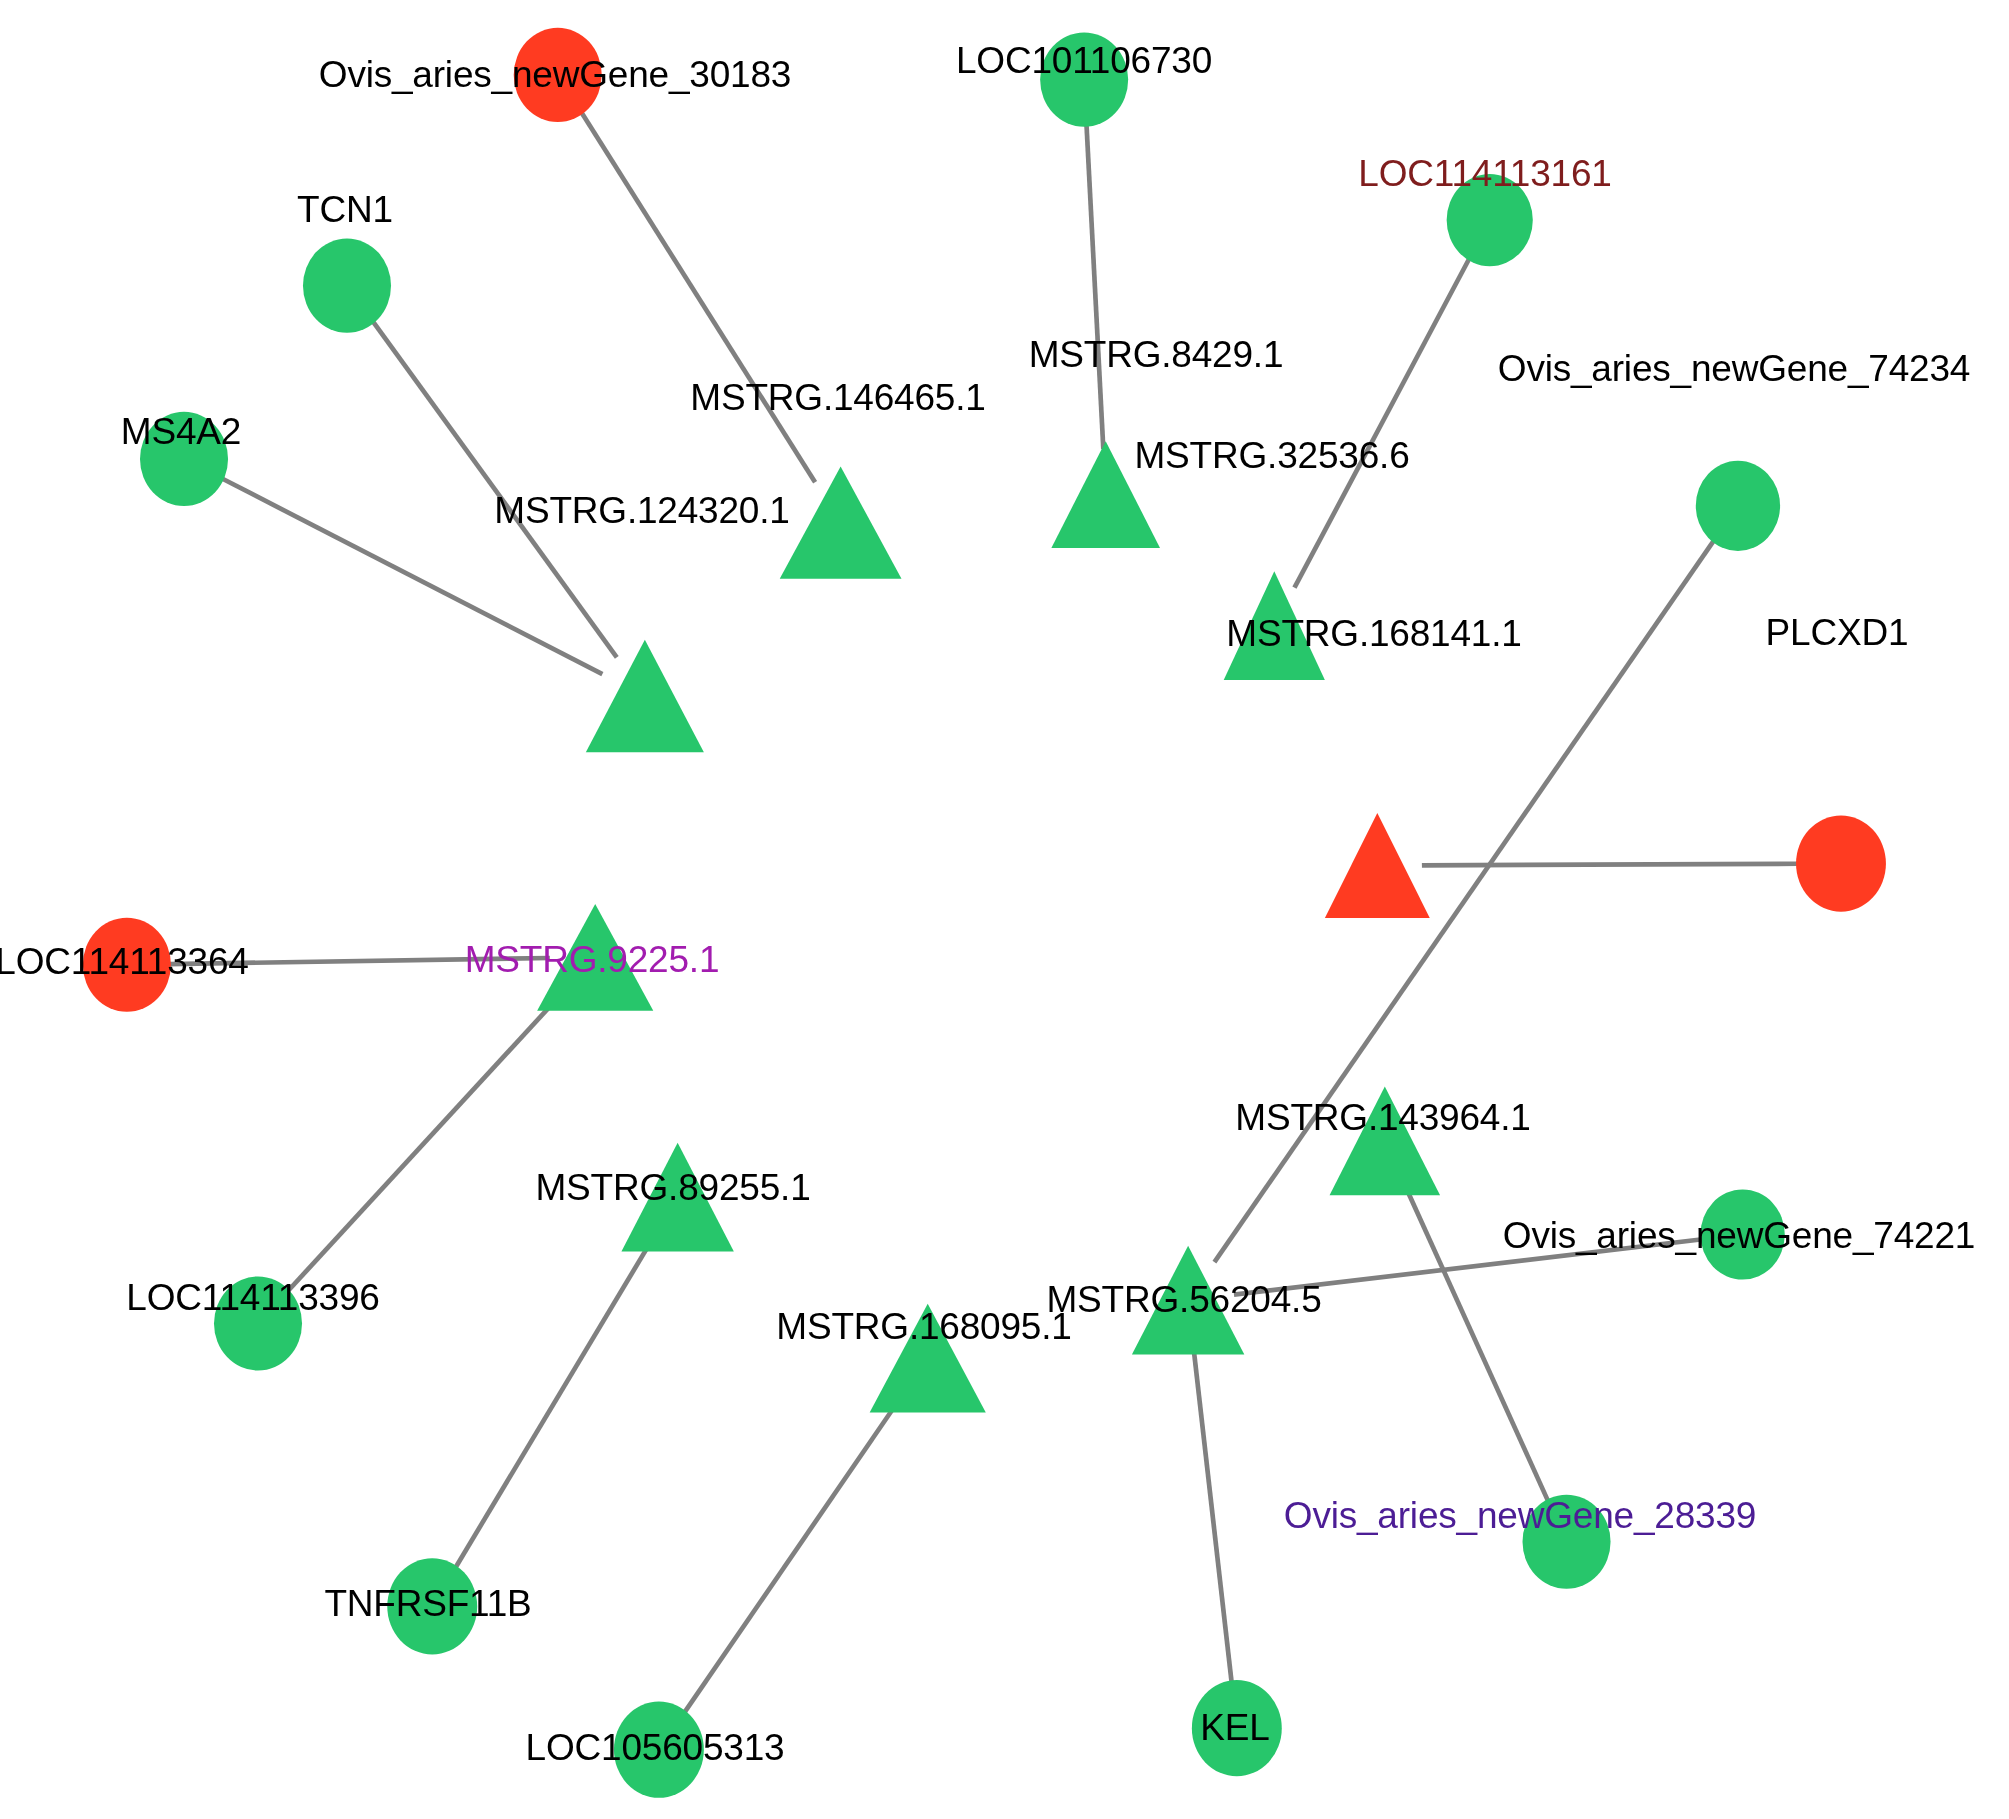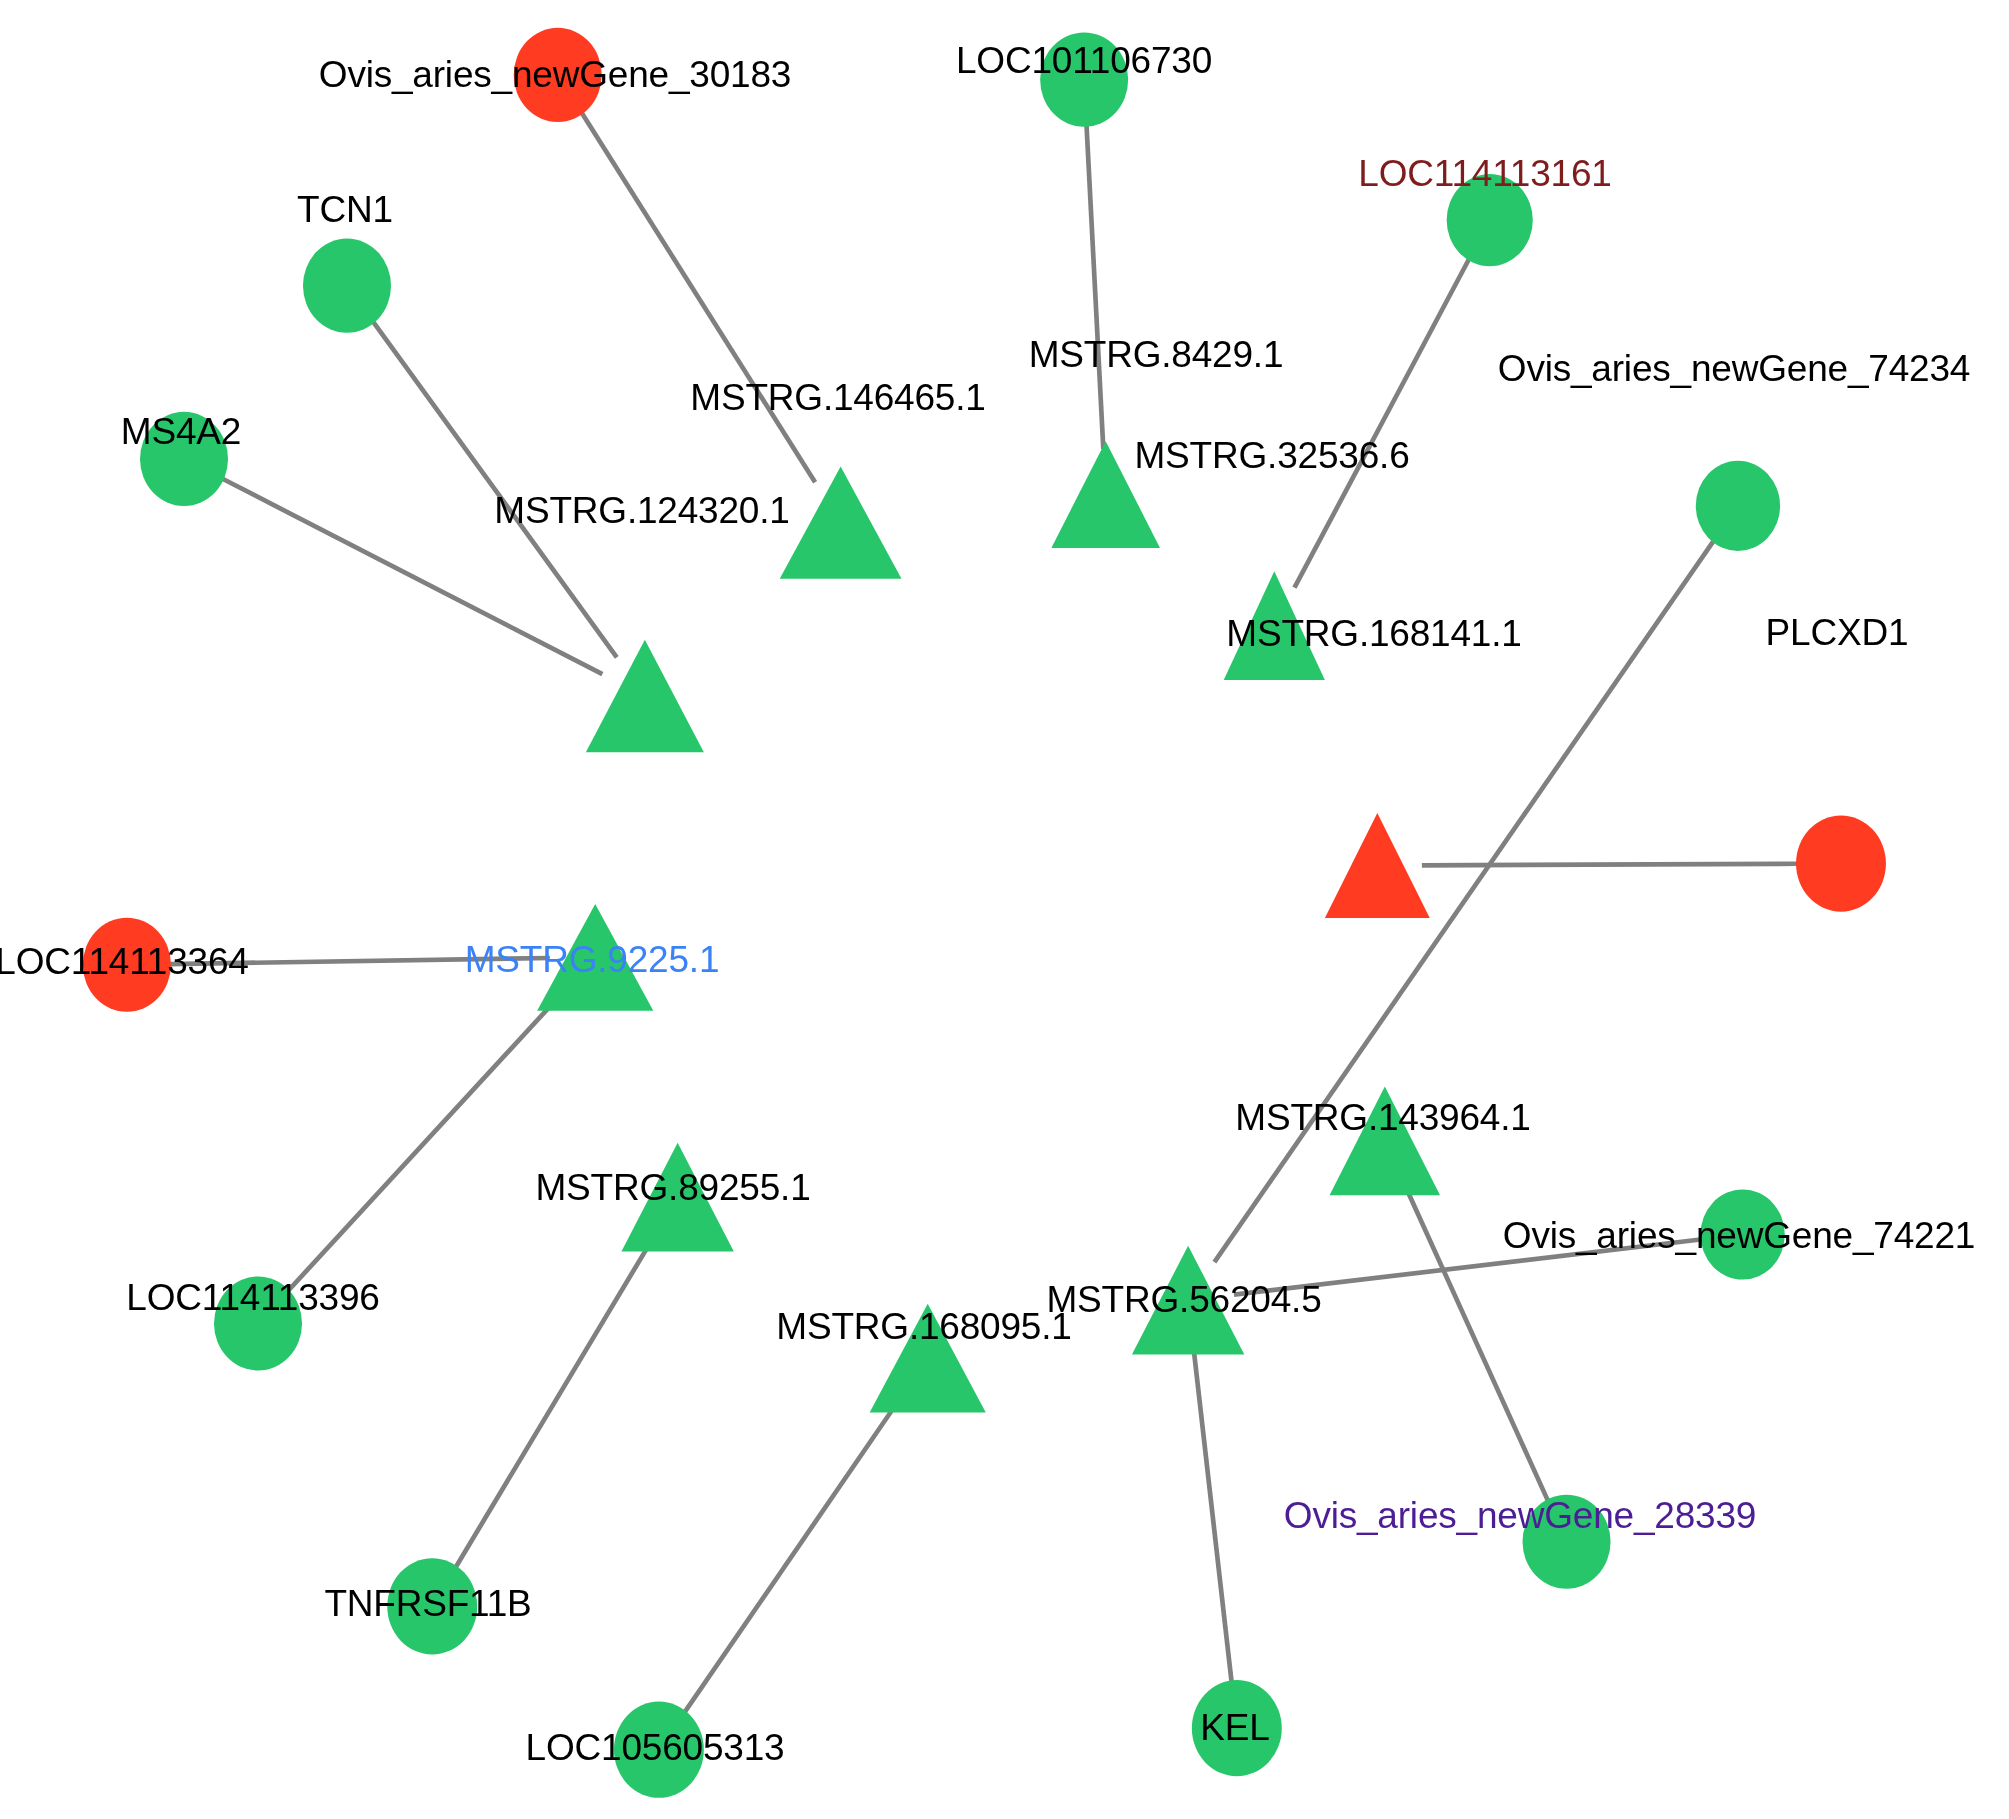--- a/index.html
+++ b/index.html
@@ -78,21 +78,21 @@
       <div class="node-label" style="left: 345px; top: 210px; color: rgb(0, 0, 0);">TCN1</div>
       <div class="node-label" style="left: 838px; top: 380px; color: rgb(0, 0, 0); margin-top: 18px;">MSTRG.146465.1</div>
       <div class="node-label" style="left: 1156px; top: 355px; color: rgb(0, 0, 0);">MSTRG.8429.1</div>
       <div class="node-label" style="left: 1734px; top: 369px; color: rgb(0, 0, 0);">Ovis_aries_newGene_74234</div>
       <div class="node-label" style="left: 181px; top: 432px; color: rgb(0, 0, 0);">MS4A2</div>
       <div class="node-label" style="left: 1272px; top: 456px; color: rgb(0, 0, 0);">MSTRG.32536.6</div>
       <div class="node-label" style="left: 642px; top: 511px; color: rgb(0, 0, 0);">MSTRG.124320.1</div>
       <div class="node-label" style="left: 1374px; top: 634px; color: rgb(0, 0, 0);">MSTRG.168141.1</div>
       <div class="node-label" style="left: 1837px; top: 633px; color: rgb(0, 0, 0);">PLCXD1</div>
       <div class="node-label" style="left: 122px; top: 962px; color: rgb(0, 0, 0);">LOC114113364</div>
-      <div class="node-label" style="left: 592px; top: 960px; color: #3b82f6;">MSTRG.9225.1</div>
+      <div class="node-label" style="left: 592px; top: 960px; color: #a21caf;">MSTRG.9225.1</div>
       <div class="node-label" style="left: 1383px; top: 1118px; color: rgb(0, 0, 0);">MSTRG.143964.1</div>
       <div class="node-label" style="left: 1739px; top: 1236px; color: rgb(0, 0, 0);">Ovis_aries_newGene_74221</div>
       <div class="node-label" style="left: 673px; top: 1188px; color: rgb(0, 0, 0); text-align: center;">MSTRG.89255.1</div>
       <div class="node-label" style="left: 253px; top: 1298px; color: rgb(0, 0, 0);">LOC114113396</div>
       <div class="node-label" style="left: 924px; top: 1327px; color: rgb(0, 0, 0);">MSTRG.168095.1</div>
       <div class="node-label" style="left: 1184px; top: 1300px; color: rgb(0, 0, 0);">MSTRG.56204.5</div>
       <div class="node-label" style="left: 428px; top: 1604px; color: rgb(0, 0, 0);">TNFRSF11B</div>
       <div class="node-label" style="left: 1520px; top: 1516px; color: #4c1d95;">Ovis_aries_newGene_28339</div>
       <div class="node-label" style="left: 655px; top: 1748px; color: rgb(0, 0, 0);">LOC105605313</div>
       <div class="node-label" style="left: 1235px; top: 1728px; color: rgb(0, 0, 0);">KEL</div>

